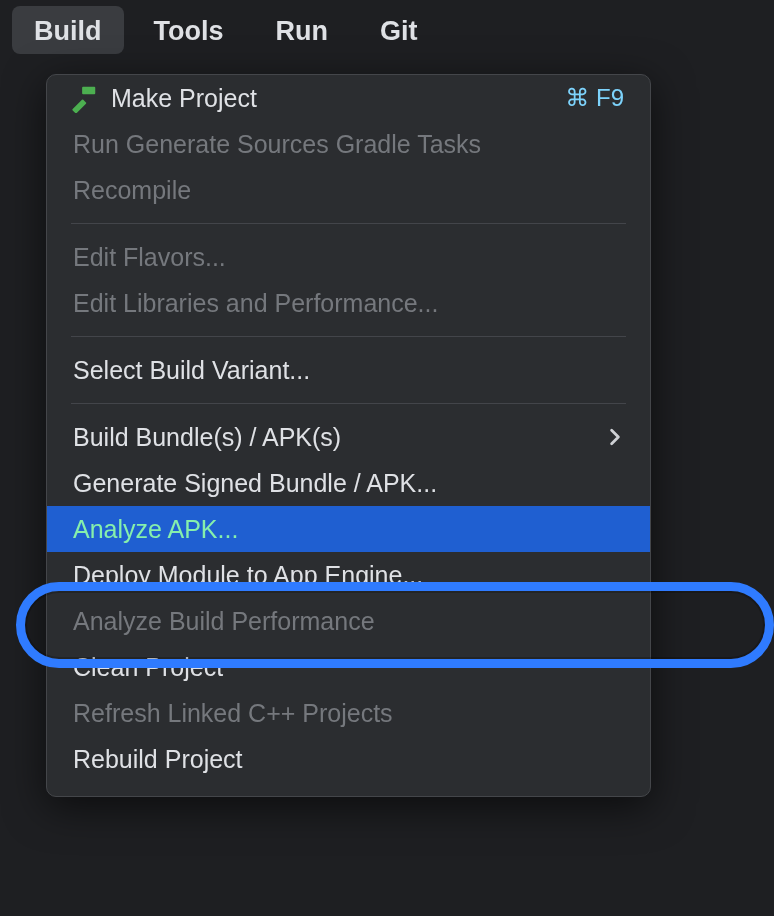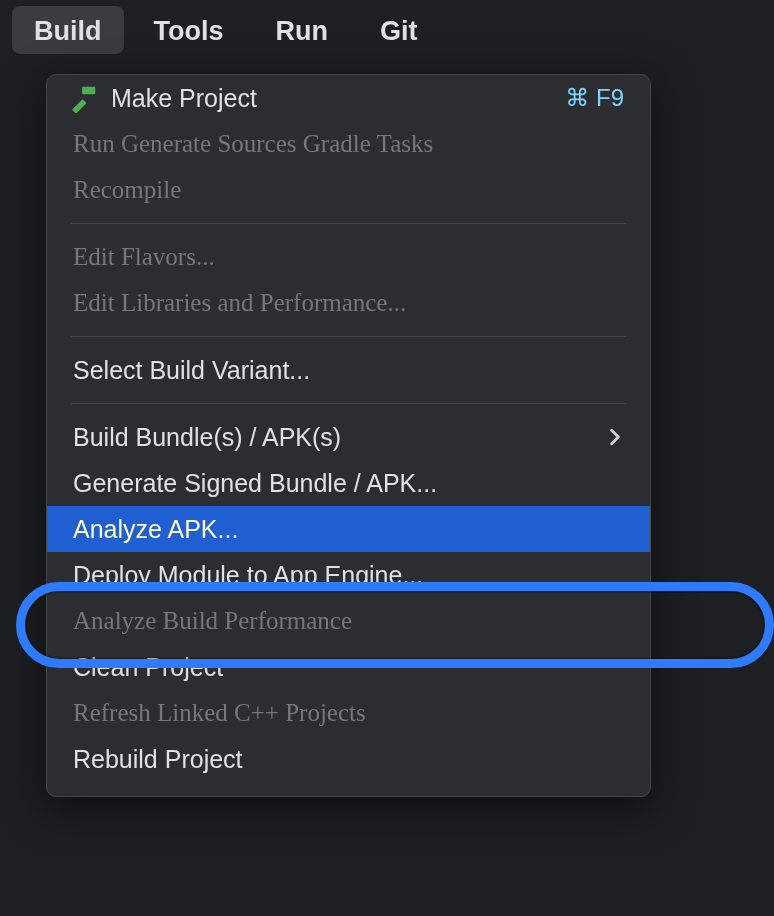--- a/index.html
+++ b/index.html
@@ -47,21 +47,20 @@
     padding: 0 26px;
     font-size: 25px;
     font-weight: 400;
     color: #dfe1e5;
     cursor: pointer;
     position: relative;
   }
   .menu-item.disabled {
     color: #75787d;
     cursor: default;
-    font-family: Liberation Serif, serif;
   }
   .menu-item.has-icon { padding-left: 22px; }
   .menu-item .icon-slot {
     width: 42px;
     display:flex;
     align-items:center;
   }
   .menu-sep {
     height: 1px;
     background: #43454a;
@@ -72,21 +71,21 @@
     color: #7dd3fc;
     font-size: 24px;
     font-weight: 400;
   }
   .submenu-arrow {
     margin-left:auto;
     color:#cfd1d5;
   }
   .highlighted {
     background:#1f5fd1;
-    color:#fef9c3;
+    color:#86efac;
   }
   .callout-ring {
     position:absolute;
     left: 16px;
     right: 0px;
     top: 582px;
     height: 86px;
     border: 9px solid #2f7bff;
     border-radius: 44px;
     pointer-events:none;

